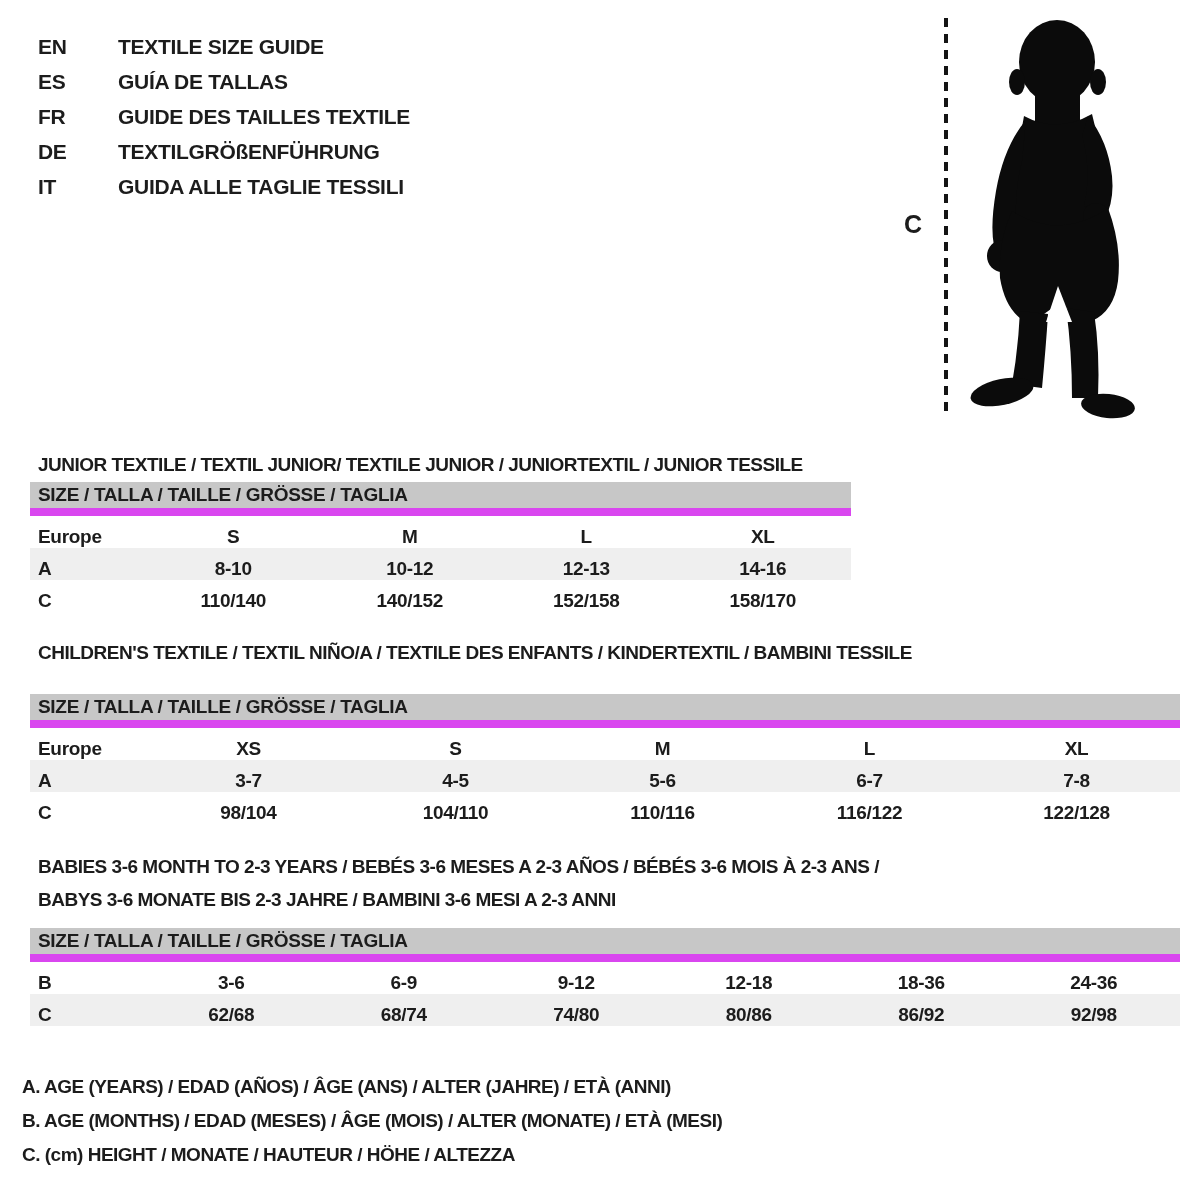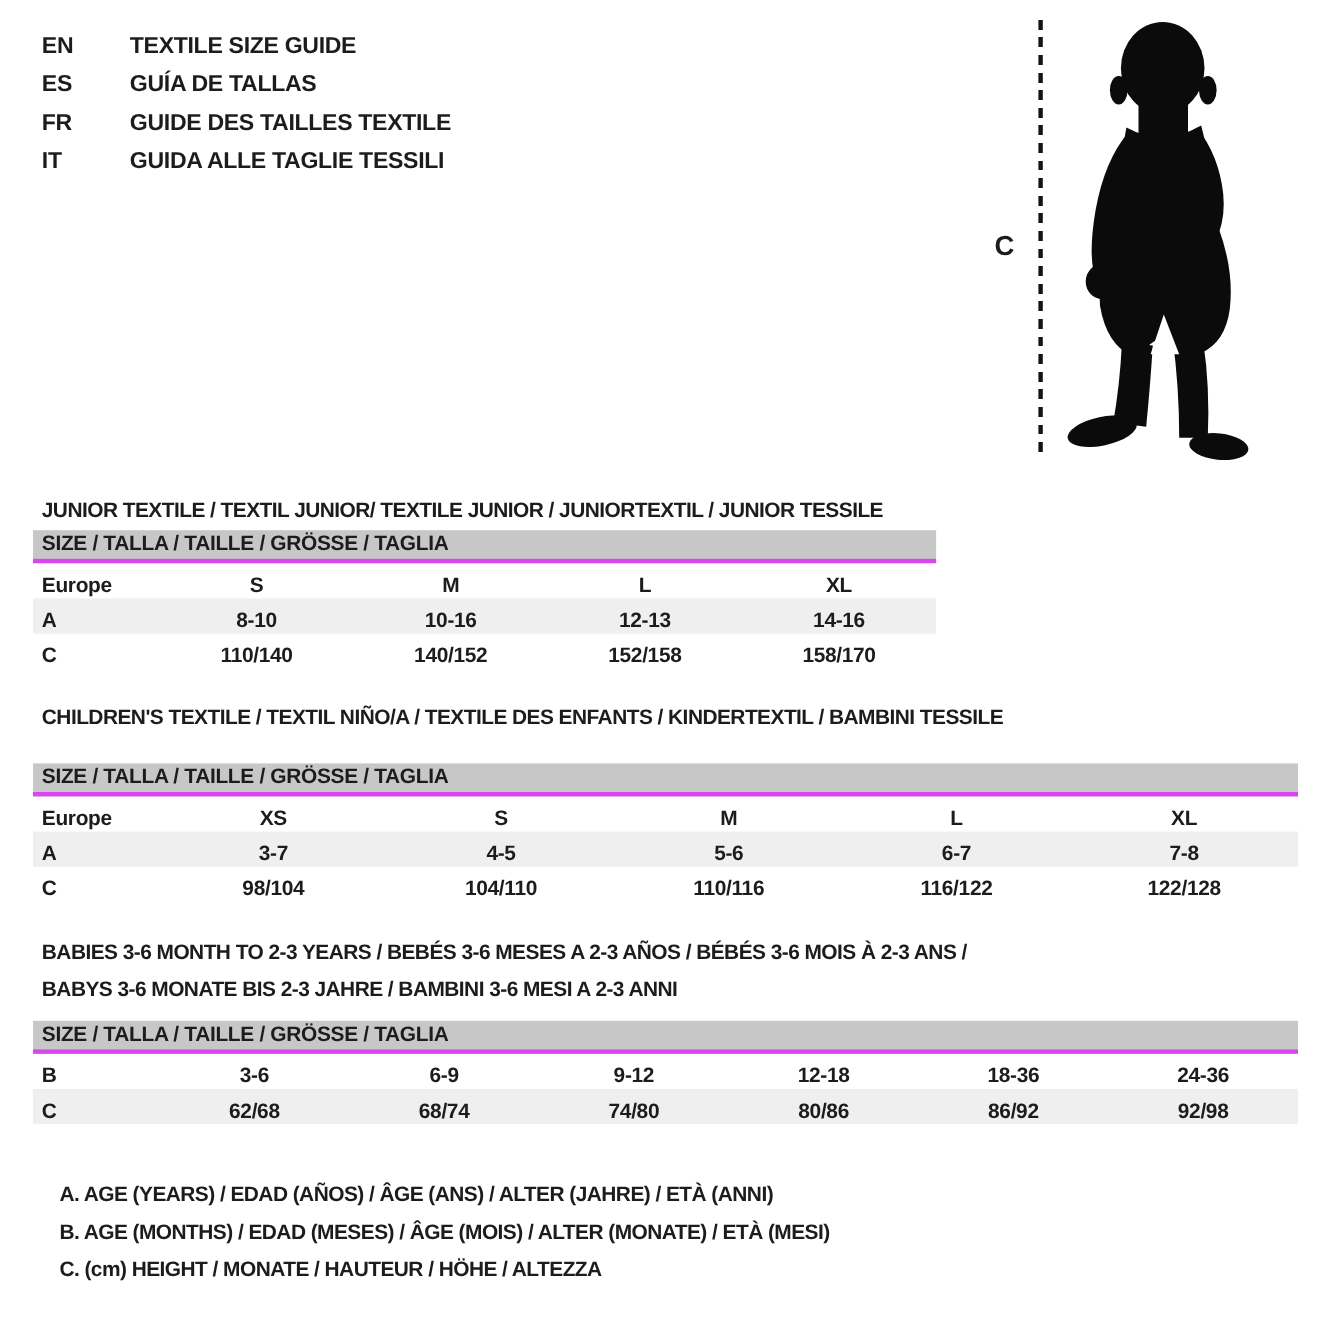--- a/index.html
+++ b/index.html
@@ -11,69 +11,73 @@
     color:#1c1c1c;
     position:relative;
     overflow:hidden;
     letter-spacing:-0.3px;
     font-stretch:condensed;
   }
   .abs { position:absolute; }
 
   
   .lang-list { left:38px; top:24px; }
-  .lang-row { display:flex; align-items:center; height:35px; font-size:21px; }
+  .lang-row { display:flex; align-items:flex-end; height:35px; font-size:21px; }
   .lang-code { width:80px; }
   .lang-title { white-space:nowrap; }
 
   
   .height-line {
     left:944px; top:18px; width:4px; height:398px;
     background:repeating-linear-gradient(to bottom,#141414 0 9px,transparent 9px 16px);
   }
   .height-label { left:904px; top:210px; font-size:25px; }
   .figure-svg { left:960px; top:16px; }
 
   
   .heading { font-size:19px; white-space:nowrap; letter-spacing:-0.5px; }
   .heading-2l { line-height:33px; }
 
   
   .size-table { position:absolute; }
   .bar {
     background:#c7c7c7;
-    border-bottom:4px solid #d946ef;
+    border-bottom:8px solid #d946ef;
     height:26px;
     display:flex; align-items:center;
     padding-left:8px;
     font-size:19px;
   }
   .trow { display:flex; align-items:flex-end; height:32px; font-size:19px; }
   .trow.alt { background:#efefef; }
   .tlabel { width:115px; padding-left:8px; box-sizing:border-box; }
   .tcell { flex:1; text-align:center; }
 
   
-  .legend { left:54px; top:1070px; font-size:19px; line-height:34px; letter-spacing:-0.5px; }
+  .legend { left:22px; top:1070px; font-size:19px; line-height:34px; letter-spacing:-0.5px; }
 </style>
 </head>
 <body>
 
 <div class="abs lang-list">
   <div class="lang-row">
     <span class="lang-code">EN</span>
     <span class="lang-title">TEXTILE SIZE GUIDE</span>
   </div>
   <div class="lang-row">
     <span class="lang-code">ES</span>
     <span class="lang-title">GUÍA DE TALLAS</span>
   </div>
   <div class="lang-row">
     <span class="lang-code">FR</span>
     <span class="lang-title">GUIDE DES TAILLES TEXTILE</span>
+  </div>
+  <div class="lang-row">
+    <span class="lang-code">DE</span>
+    <span class="lang-title">TEXTILGRÖßENFÜHRUNG</span>
   </div>
   <div class="lang-row">
     <span class="lang-code">IT</span>
     <span class="lang-title">GUIDA ALLE TAGLIE TESSILI</span>
   </div>
 </div>
 
 <div class="abs height-line"></div>
 <div class="abs height-label">C</div>
 <svg class="abs figure-svg" width="180" height="404" viewBox="0 0 180 404" aria-hidden="true">
@@ -103,21 +107,21 @@
   <div class="trow">
     <span class="tlabel">Europe</span>
     <span class="tcell">S</span>
     <span class="tcell">M</span>
     <span class="tcell">L</span>
     <span class="tcell">XL</span>
   </div>
   <div class="trow alt">
     <span class="tlabel">A</span>
     <span class="tcell">8-10</span>
-    <span class="tcell">10-16</span>
+    <span class="tcell">10-12</span>
     <span class="tcell">12-13</span>
     <span class="tcell">14-16</span>
   </div>
   <div class="trow">
     <span class="tlabel">C</span>
     <span class="tcell">110/140</span>
     <span class="tcell">140/152</span>
     <span class="tcell">152/158</span>
     <span class="tcell">158/170</span>
   </div>

